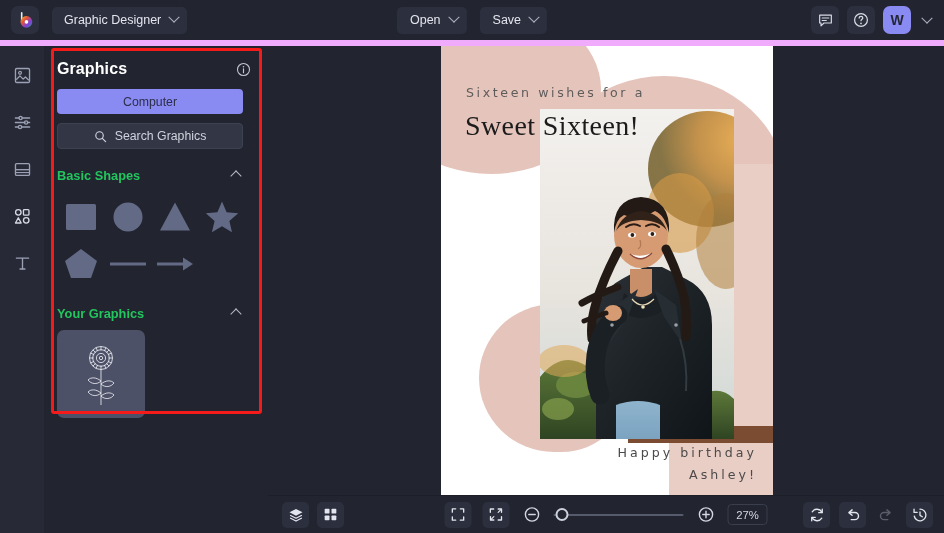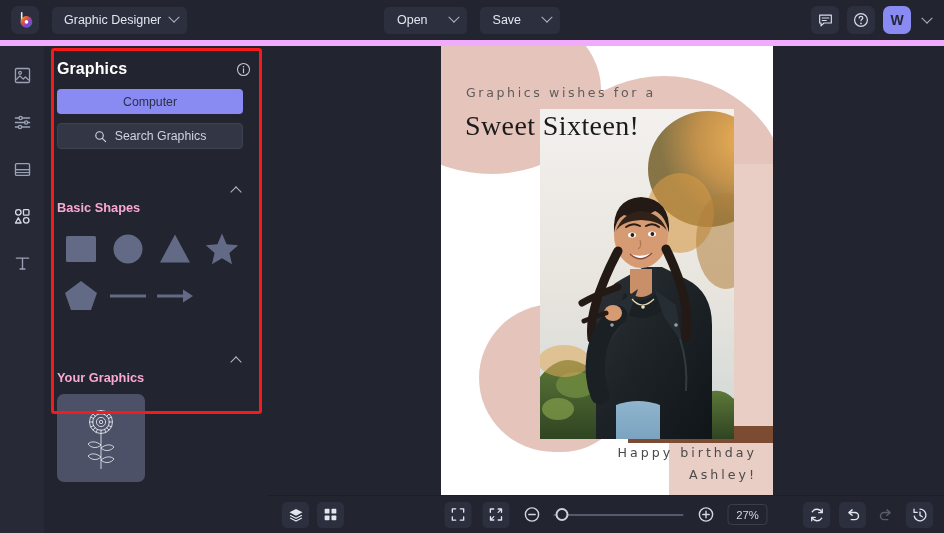--- a/index.html
+++ b/index.html
@@ -30,21 +30,21 @@
     font-size:12.5px; color:#e3e5ee; white-space:nowrap;
   }
   .chev { display:inline-block; width:8px; height:8px; border-right:1.4px solid #aeb2c4;
           border-bottom:1.4px solid #aeb2c4; transform:rotate(45deg) translate(-2px,-2px); }
   .topbar-center {
     position:absolute; left:50%; transform:translateX(-50%);
     display:flex; gap:13px; align-items:center;
   }
   .tb-btn {
     height:27px; padding:0 9px 0 13px; background:#2c2f3d; border-radius:5px;
-    display:flex; align-items:center; gap:22px; font-size:12.5px; color:#e3e5ee;
+    display:flex; align-items:center; gap:9px; font-size:12.5px; color:#e3e5ee;
     border:none; cursor:pointer; font-family:inherit;
   }
   .topbar-right {
     position:absolute; right:10px; display:flex; align-items:center; gap:8px;
   }
   .icon-btn {
     width:28px; height:28px; border-radius:6px; background:#2c2f3d;
     display:flex; align-items:center; justify-content:center; cursor:pointer;
     border:none;
   }
@@ -89,21 +89,21 @@
   .search-box {
     margin-top:9px; width:186px; height:26px; background:#333745;
     border:1px solid #3d4252; border-radius:4px;
     display:flex; align-items:center; justify-content:center; gap:8px;
     font-size:12.3px; color:#cfd3e0; cursor:text;
   }
   .section-head {
     margin-top:19px; width:186px; display:flex; align-items:center;
     justify-content:space-between; cursor:pointer;
   }
-  .section-title { font-size:12.8px; font-weight:bold; color:#f9a8d4;margin-top:32px; }
+  .section-title { font-size:12.8px; font-weight:bold; color:#22c55e; }
   .caret-up { width:8px; height:8px; border-left:1.5px solid #b7bbc9;
               border-top:1.5px solid #b7bbc9; transform:rotate(45deg); margin-right:3px; }
   .shape-grid { margin-top:10px; width:190px; display:flex; flex-wrap:wrap; }
   .shape-cell {
     width:47px; height:47px; display:flex; align-items:center; justify-content:center;
     cursor:pointer;
   }
   .thumb-row { margin-top:9px; display:flex; }
   .graphic-thumb {
     width:88px; height:88px; background:#4c5167; border-radius:7px;
@@ -469,21 +469,21 @@
           <path d="M78 206 q-18 14 -22 40 q-3 22 4 40" stroke="#1b2024" stroke-width="19" fill="none" stroke-linecap="round"></path>
           <ellipse cx="73" cy="204" rx="9" ry="8" fill="#d79b73"></ellipse>
           <path d="M66 204 q-12 4 -22 8" stroke="#241a15" stroke-width="5" fill="none" stroke-linecap="round"></path>
 
           <path d="M140 230 q8 24 6 52" stroke="#333b41" stroke-width="2" fill="none"></path>
           <circle cx="72" cy="216" r="1.8" fill="#9aa2a8"></circle>
           <circle cx="136" cy="216" r="1.8" fill="#9aa2a8"></circle>
         </svg>
       </div>
 
-      <div class="txt-small">Graphics wishes for a</div>
+      <div class="txt-small">Sixteen wishes for a</div>
       <div class="txt-head">Sweet Sixteen!</div>
       <div class="txt-foot">
         <div>Happy birthday</div>
         <div>Ashley!</div>
       </div>
 
     </div>
   </div>
 
   <div class="bottombar">

